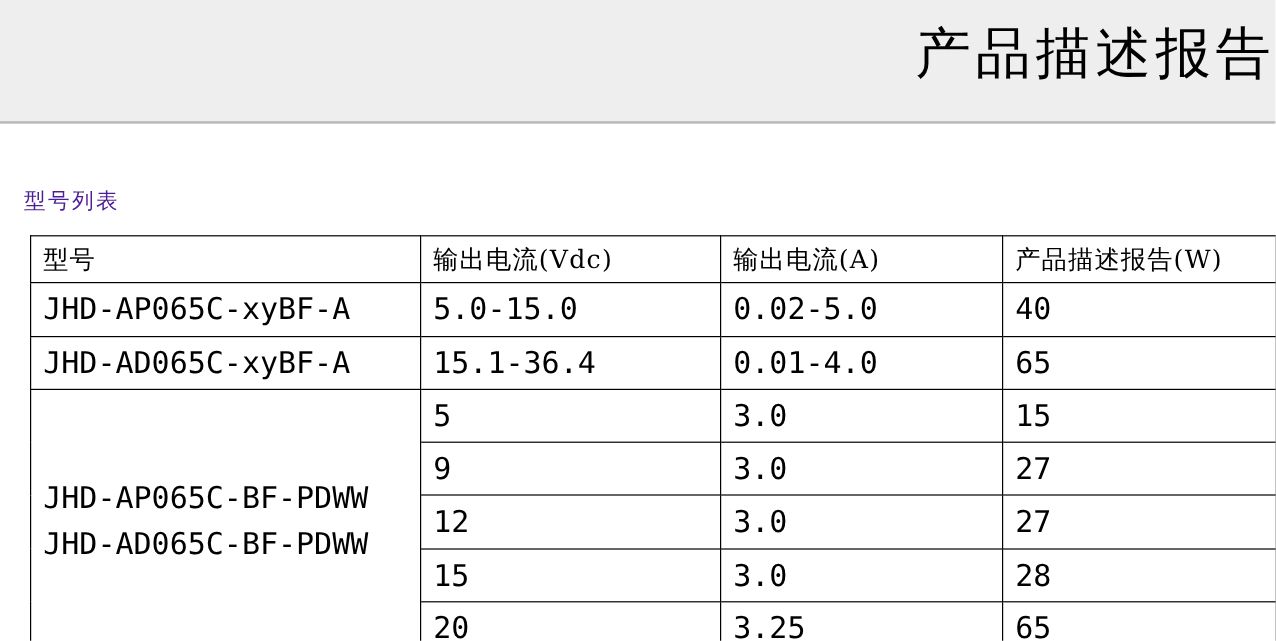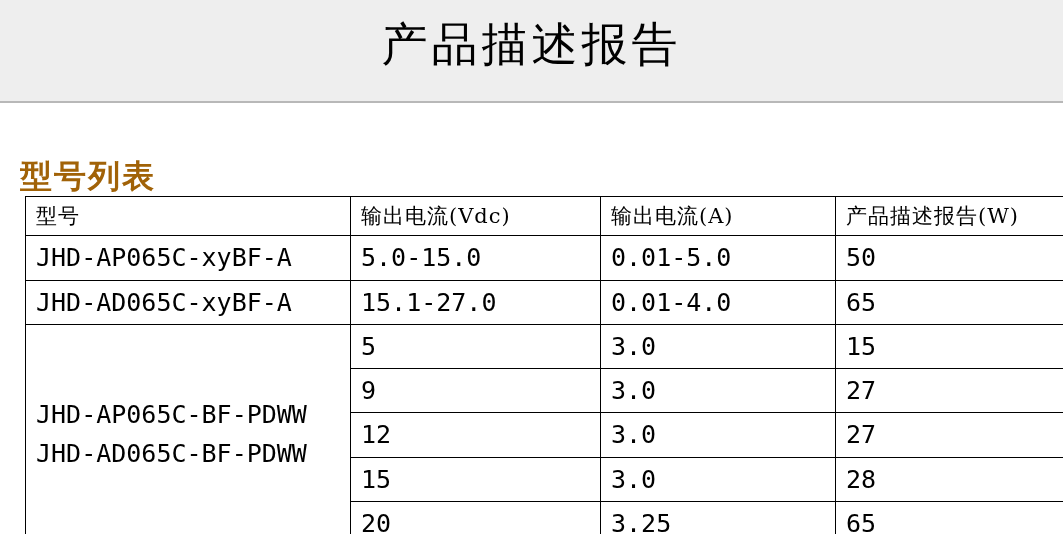--- a/index.html
+++ b/index.html
@@ -27,36 +27,35 @@
     height: 103px;
     background: #eeeeee;
     border-bottom: 2px solid #b8b8b8;
     box-sizing: border-box;
   }
   .doc-title {
     position: absolute;
     left: 0;
     top: 14px;
     width: 1063px;
-    text-align: center;
+    text-align: right;
     font-family: "DejaVu Serif", serif;
     font-size: 46px;
     letter-spacing: 4px;
     color: #000000;
     font-weight: normal;
   }
   .section-label {
     position: absolute;
     left: 20px;
     top: 155px;
     font-family: "DejaVu Serif", serif;
-    font-size: 32px;
+    font-size: 18px;
     letter-spacing: 2px;
-    color: #a16207;
-    font-weight: bold;
+    color: #4c1d95;
   }
   table.model-table {
     position: absolute;
     left: 25px;
     top: 196px;
     width: 1038px;
     border-collapse: collapse;
     table-layout: fixed;
     font-family: "DejaVu Sans Mono", monospace;
     padding-left: 27px;
@@ -111,27 +110,27 @@
       <tr>
         <td class="head">型号</td>
         <td class="head">输出电流(Vdc)</td>
         <td class="head">输出电流(A)</td>
         <td class="head">产品描述报告(W)</td>
       </tr>
 
       <tr>
         <td>JHD-AP065C-xyBF-A</td>
         <td>5.0-15.0</td>
-        <td>0.01-5.0</td>
-        <td>50</td>
+        <td>0.02-5.0</td>
+        <td>40</td>
       </tr>
 
       <tr>
         <td>JHD-AD065C-xyBF-A</td>
-        <td>15.1-27.0</td>
+        <td>15.1-36.4</td>
         <td>0.01-4.0</td>
         <td>65</td>
       </tr>
 
       <tr class="tall">
         <td class="models" rowspan="5">JHD-AP065C-BF-PDWW
 JHD-AD065C-BF-PDWW</td>
         <td>5</td>
         <td>3.0</td>
         <td>15</td>

